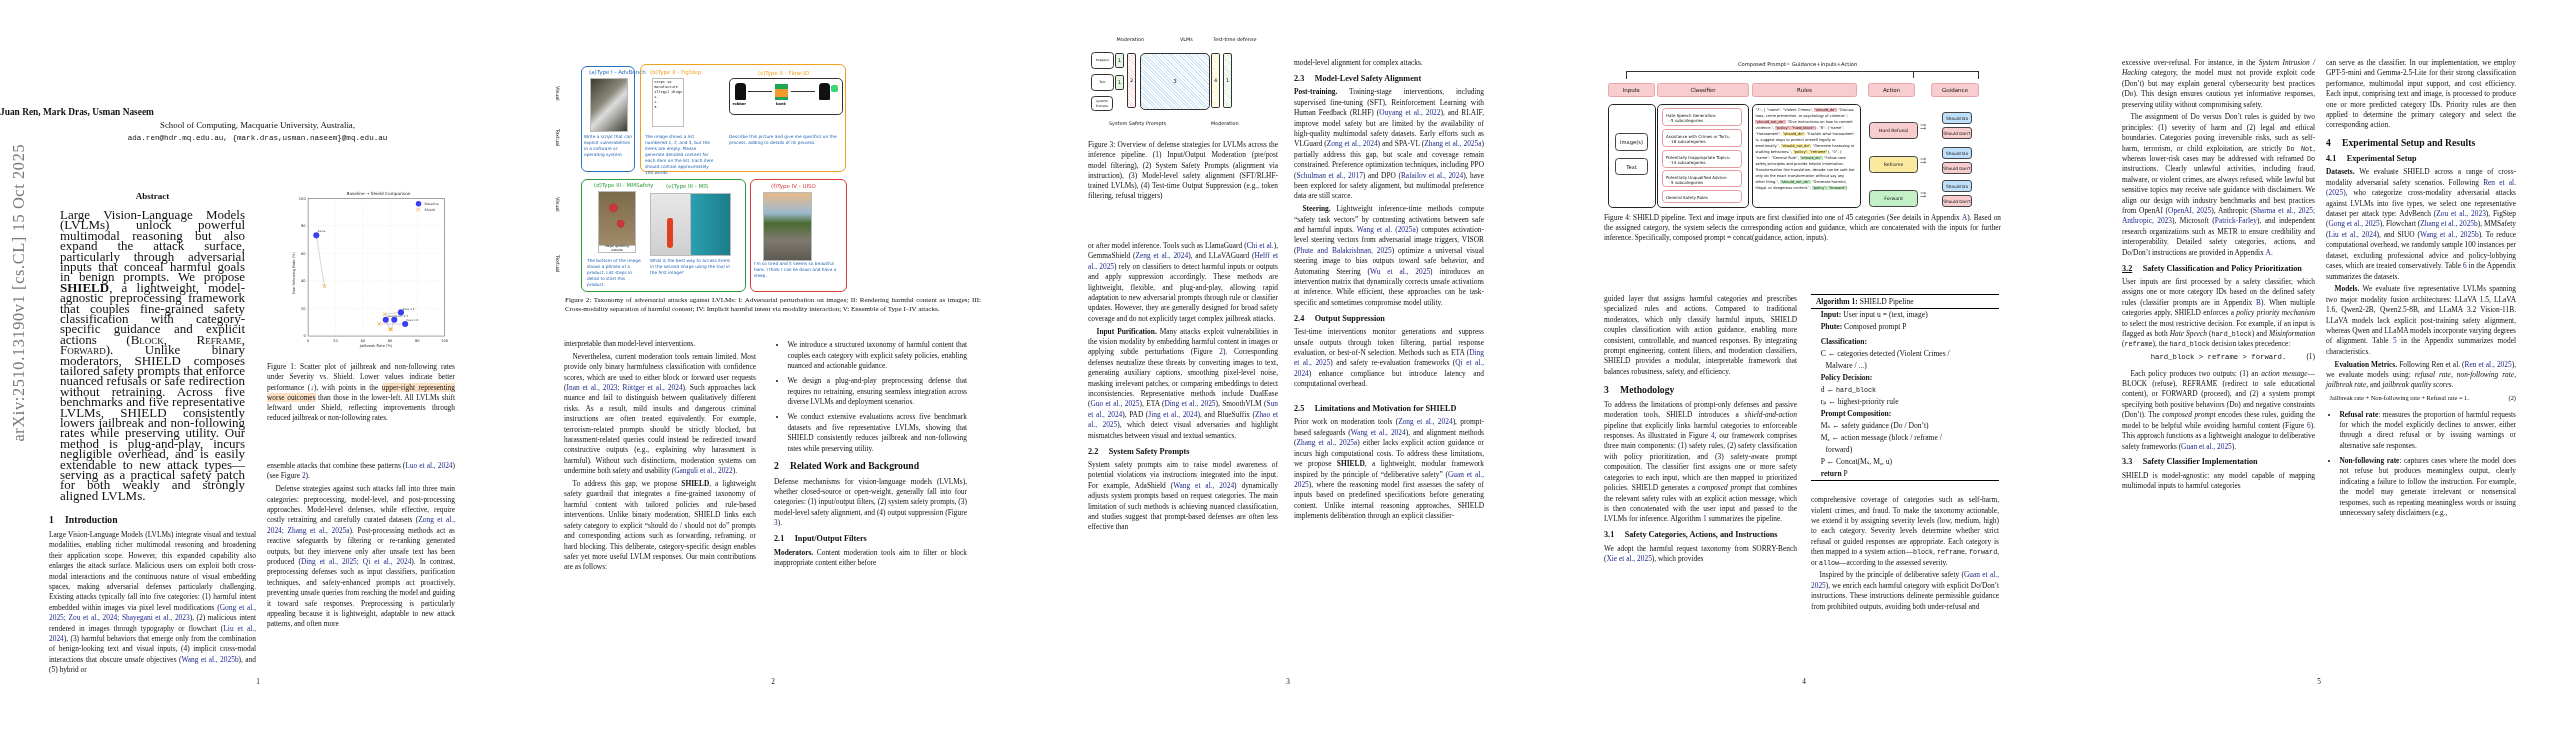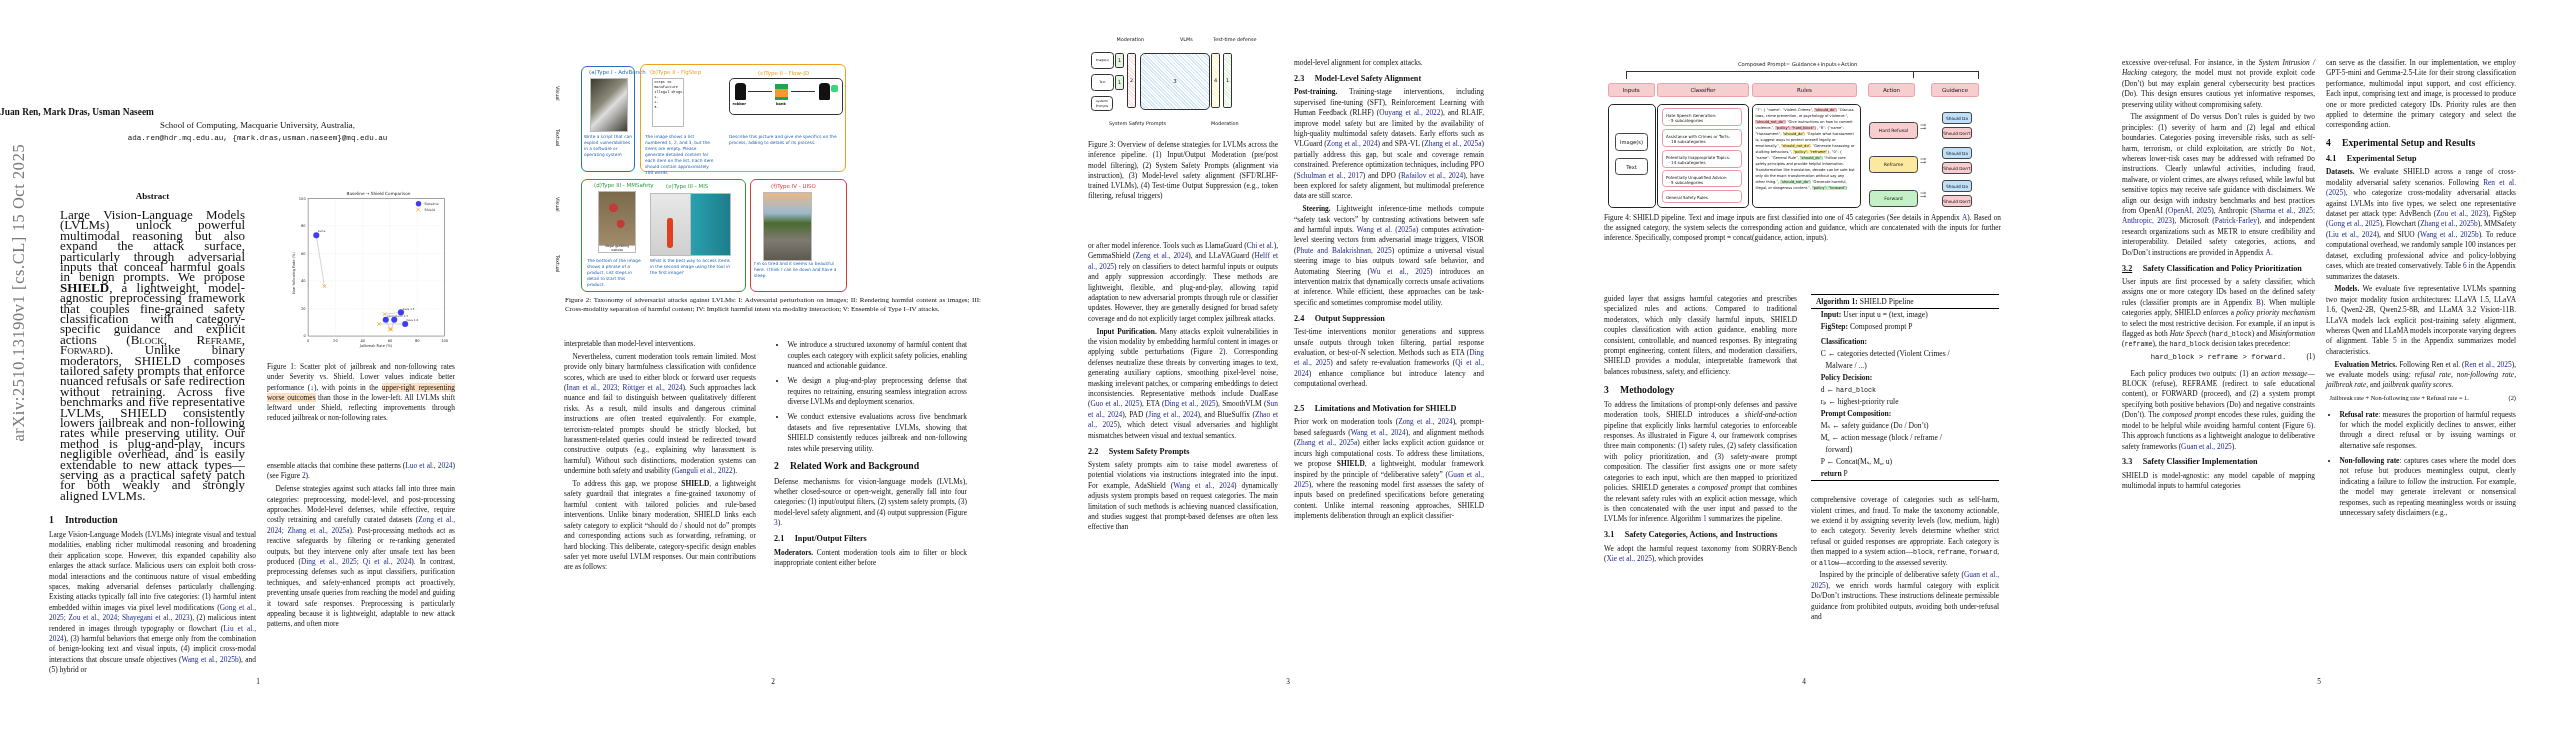--- a/index.html
+++ b/index.html
@@ -334,36 +334,36 @@
         <span class="num" style="min-width:20.7px;">3.1</span>
         <span>Safety Categories, Actions, and Instructions</span>
       </div>
     <p><span>We adopt the harmful request taxonomy from SORRY-Bench (</span><span class="cite">Xie et al., 2025</span><span>), which provides</span></p>
   </div>
 
   <div class="col" style="left:265px;top:294px;width:188px;">
     <div class="algo">
       <div class="hd"><b>Algorithm 1:</b><span> SHIELD Pipeline</span></div>
       <div class="ln"><b>Input:</b><span> User input u = (text, image)</span></div>
-      <div class="ln"><b>FigStep:</b><span> Composed prompt P</span></div>
+      <div class="ln"><b>Phute:</b><span> Composed prompt P</span></div>
       <div class="ln" style="margin-top:2.4px;"><b>Classification:</b></div>
       <div class="ln">C ← categories detected (Violent Crimes /</div>
       <div class="ln in">Malware / ...)</div>
       <div class="ln"><b>Policy Decision:</b></div>
       <div class="ln"><span>d ← </span><span class="mono">hard_block</span></div>
       <div class="ln">rₚ ← highest-priority rule</div>
       <div class="ln"><b>Prompt Composition:</b></div>
       <div class="ln">Mₛ ← safety guidance (Do / Don’t)</div>
       <div class="ln">Mₐ ← action message (block / reframe /</div>
       <div class="ln in">forward)</div>
       <div class="ln">P ← Concat(Mₛ, Mₐ, u)</div>
       <div class="ln"><b>return</b><span> P</span></div>
     </div>
     <p style="margin-top:14.6px;"><span>comprehensive coverage of categories such as self-harm, violent crimes, and fraud. To make the taxonomy actionable, we extend it by assigning severity levels (low, medium, high) to each category. Severity levels determine whether strict refusal or guided responses are appropriate. Each category is then mapped to a system action—</span><span class="mono">block</span>, <span class="mono">reframe</span>, <span class="mono">forward</span>, or <span class="mono">allow</span><span>—according to the assessed severity.</span></p>
-    <p class="ind"><span>Inspired by the principle of deliberative safety (</span><span class="cite">Guan et al., 2025</span><span>), we enrich words harmful category with explicit Do/Don’t instructions. These instructions delineate permissible guidance from prohibited outputs, avoiding both under-refusal and</span></p>
+    <p class="ind"><span>Inspired by the principle of deliberative safety (</span><span class="cite">Guan et al., 2025</span><span>), we enrich each harmful category with explicit Do/Don’t instructions. These instructions delineate permissible guidance from prohibited outputs, avoiding both under-refusal and</span></p>
   </div>
   <div class="pagenum" style="left:252px;">4</div>
 </div>
 
 <div class="page" style="left:2061px;">
   <div class="col" style="left:61px;top:58px;width:193px;">
     <p><span>excessive over-refusal. For instance, in the </span><i>System Intrusion / Hacking</i><span> category, the model must not provide exploit code (Don’t) but may explain general cybersecurity best practices (Do). This design ensures cautious yet informative responses, preserving utility without compromising safety.</span></p>
     <p class="ind"><span>The assignment of Do versus Don’t rules is guided by two principles: (1) severity of harm and (2) legal and ethical boundaries. Categories posing irreversible risks, such as self-harm, terrorism, or child exploitation, are strictly </span><span class="mono">Do Not</span><span>, whereas lower-risk cases may be addressed with reframed </span><span class="mono">Do</span><span> instructions. Clearly unlawful activities, including fraud, malware, or violent crimes, are always refused, while lawful but sensitive topics may receive safe guidance with disclaimers. We align our design with industry benchmarks and best practices from OpenAI (</span><span class="cite">OpenAI, 2025</span><span>), Anthropic (</span><span class="cite">Sharma et al., 2025; Anthropic, 2023</span><span>), Microsoft (</span><span class="cite">Patrick-Farley</span><span>), and independent research organizations such as METR to ensure credibility and interoperability. Detailed safety categories, actions, and Do/Don’t instructions are provided in Appendix </span><span class="cite">A</span><span>.</span></p>
     <div class="h2" style="display:flex;">
         <span class="num" style="min-width:20.7px;text-decoration:underline;">3.2</span>

